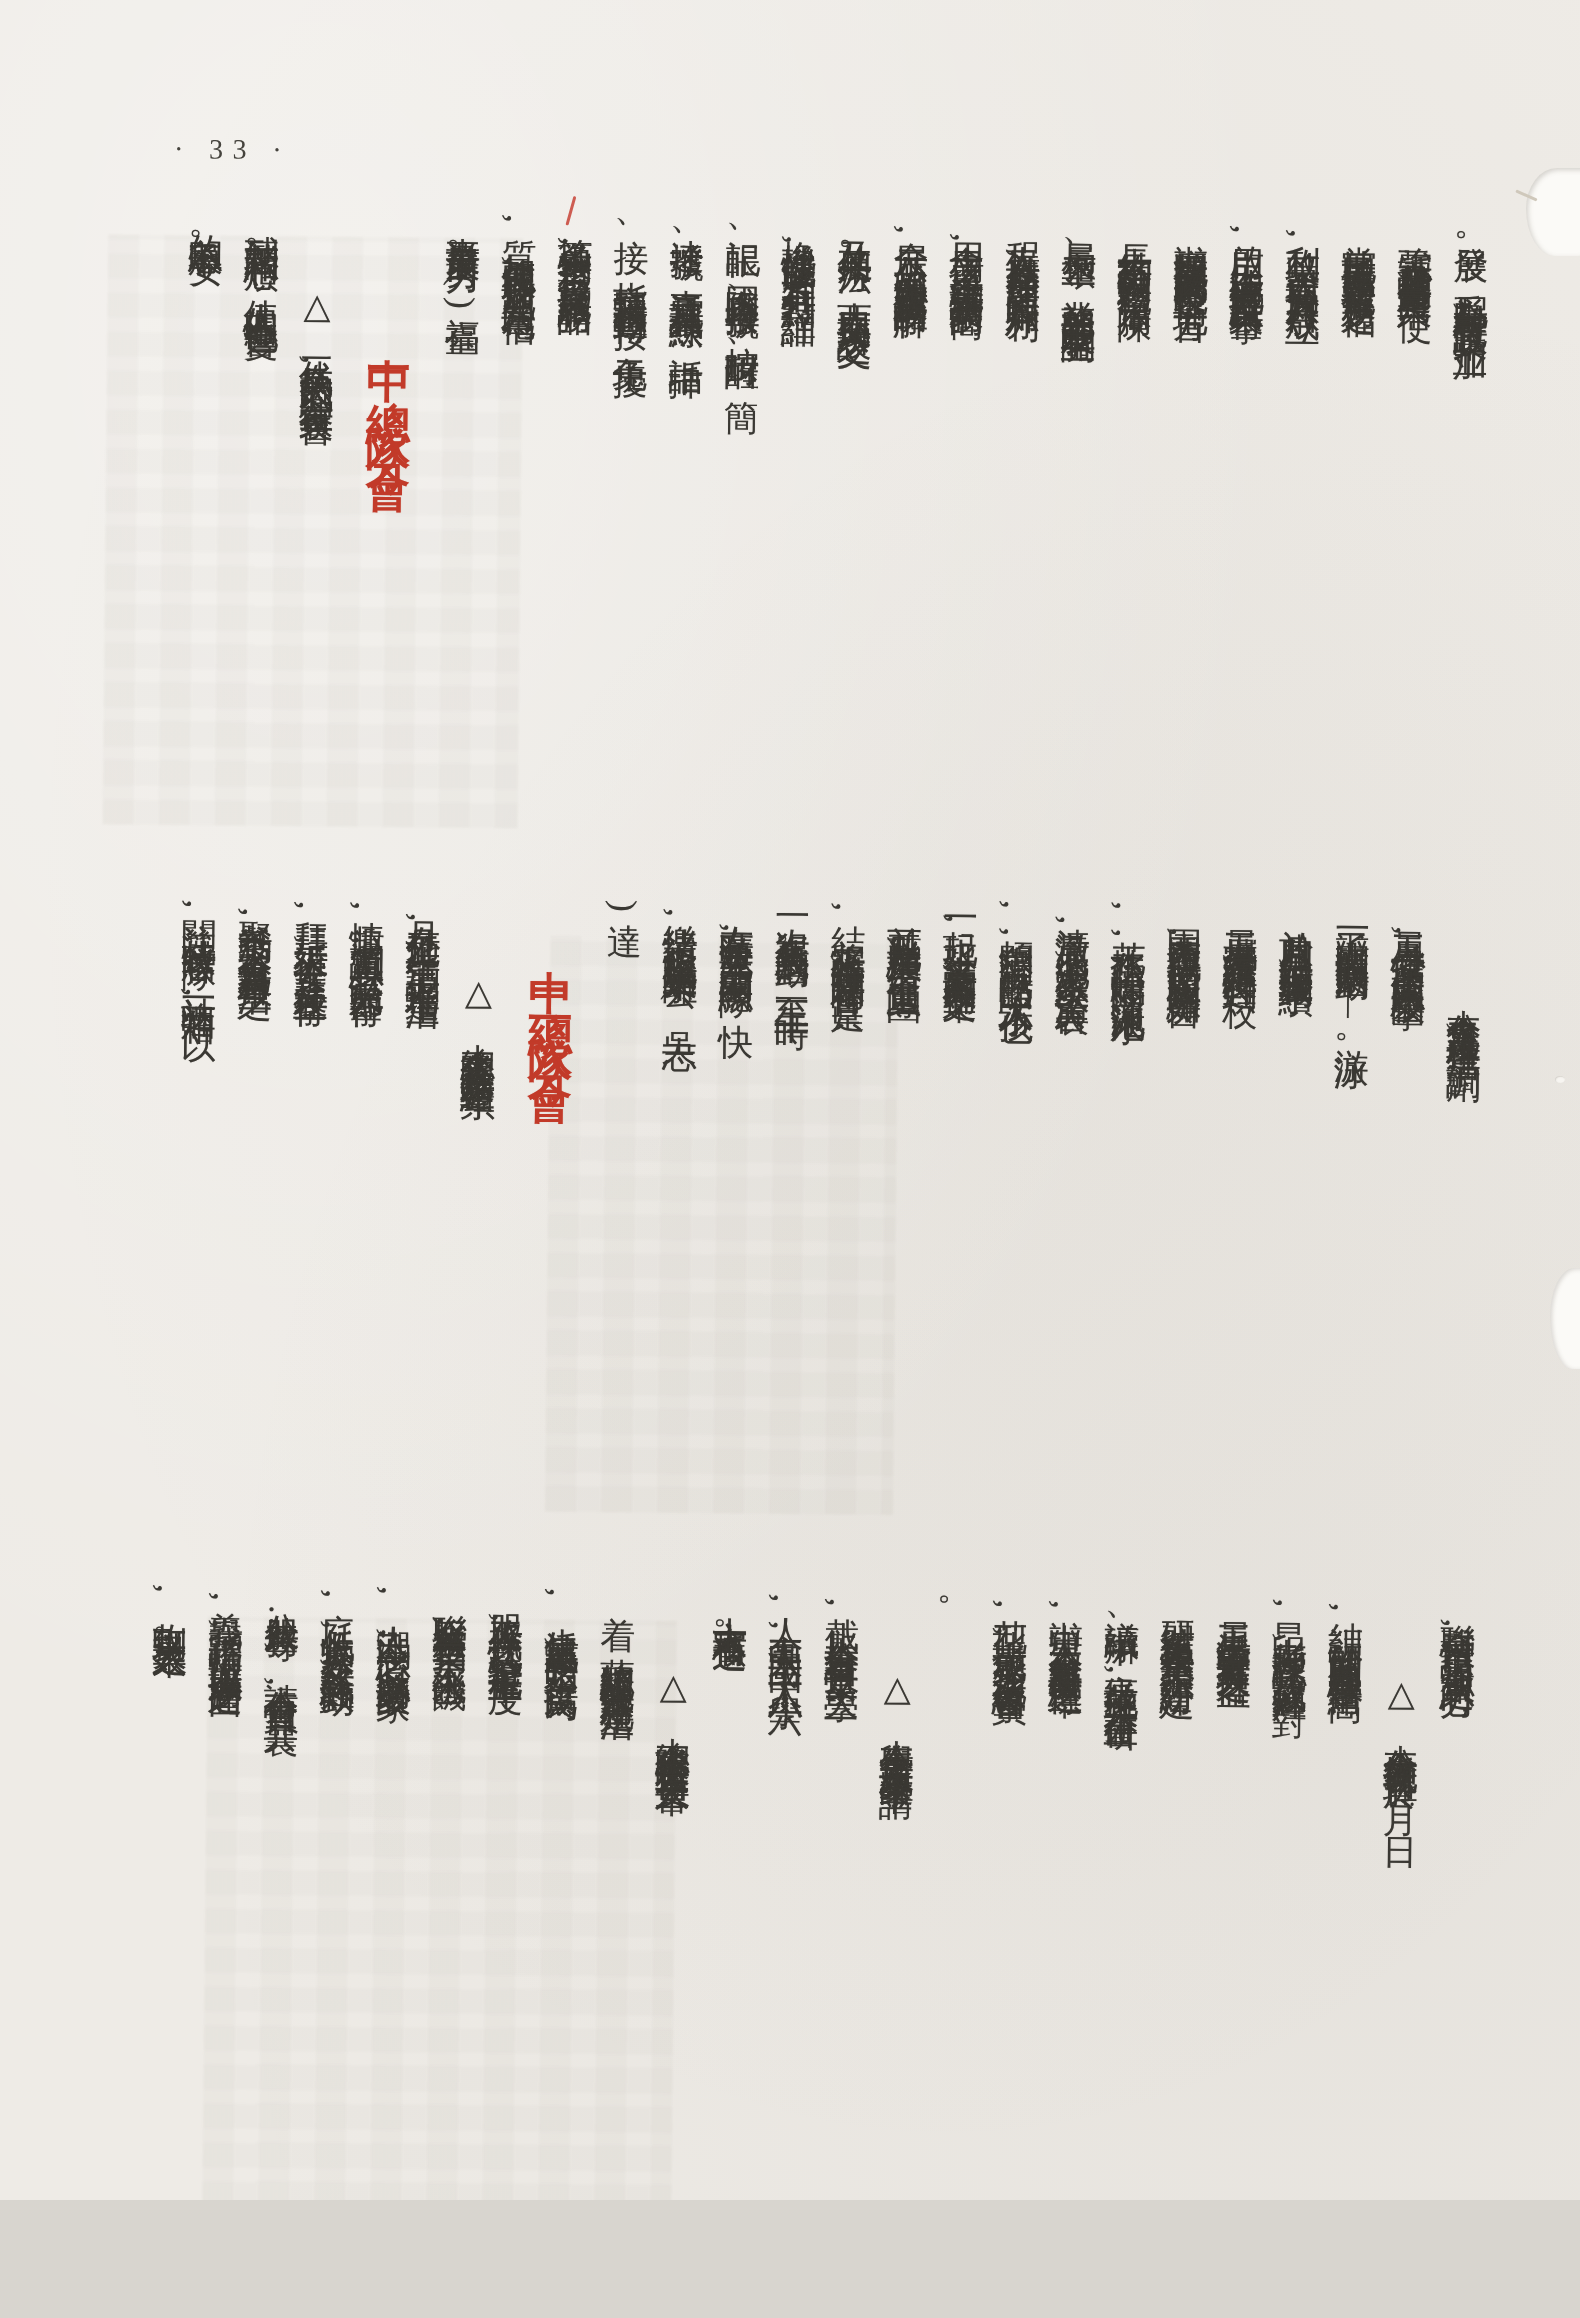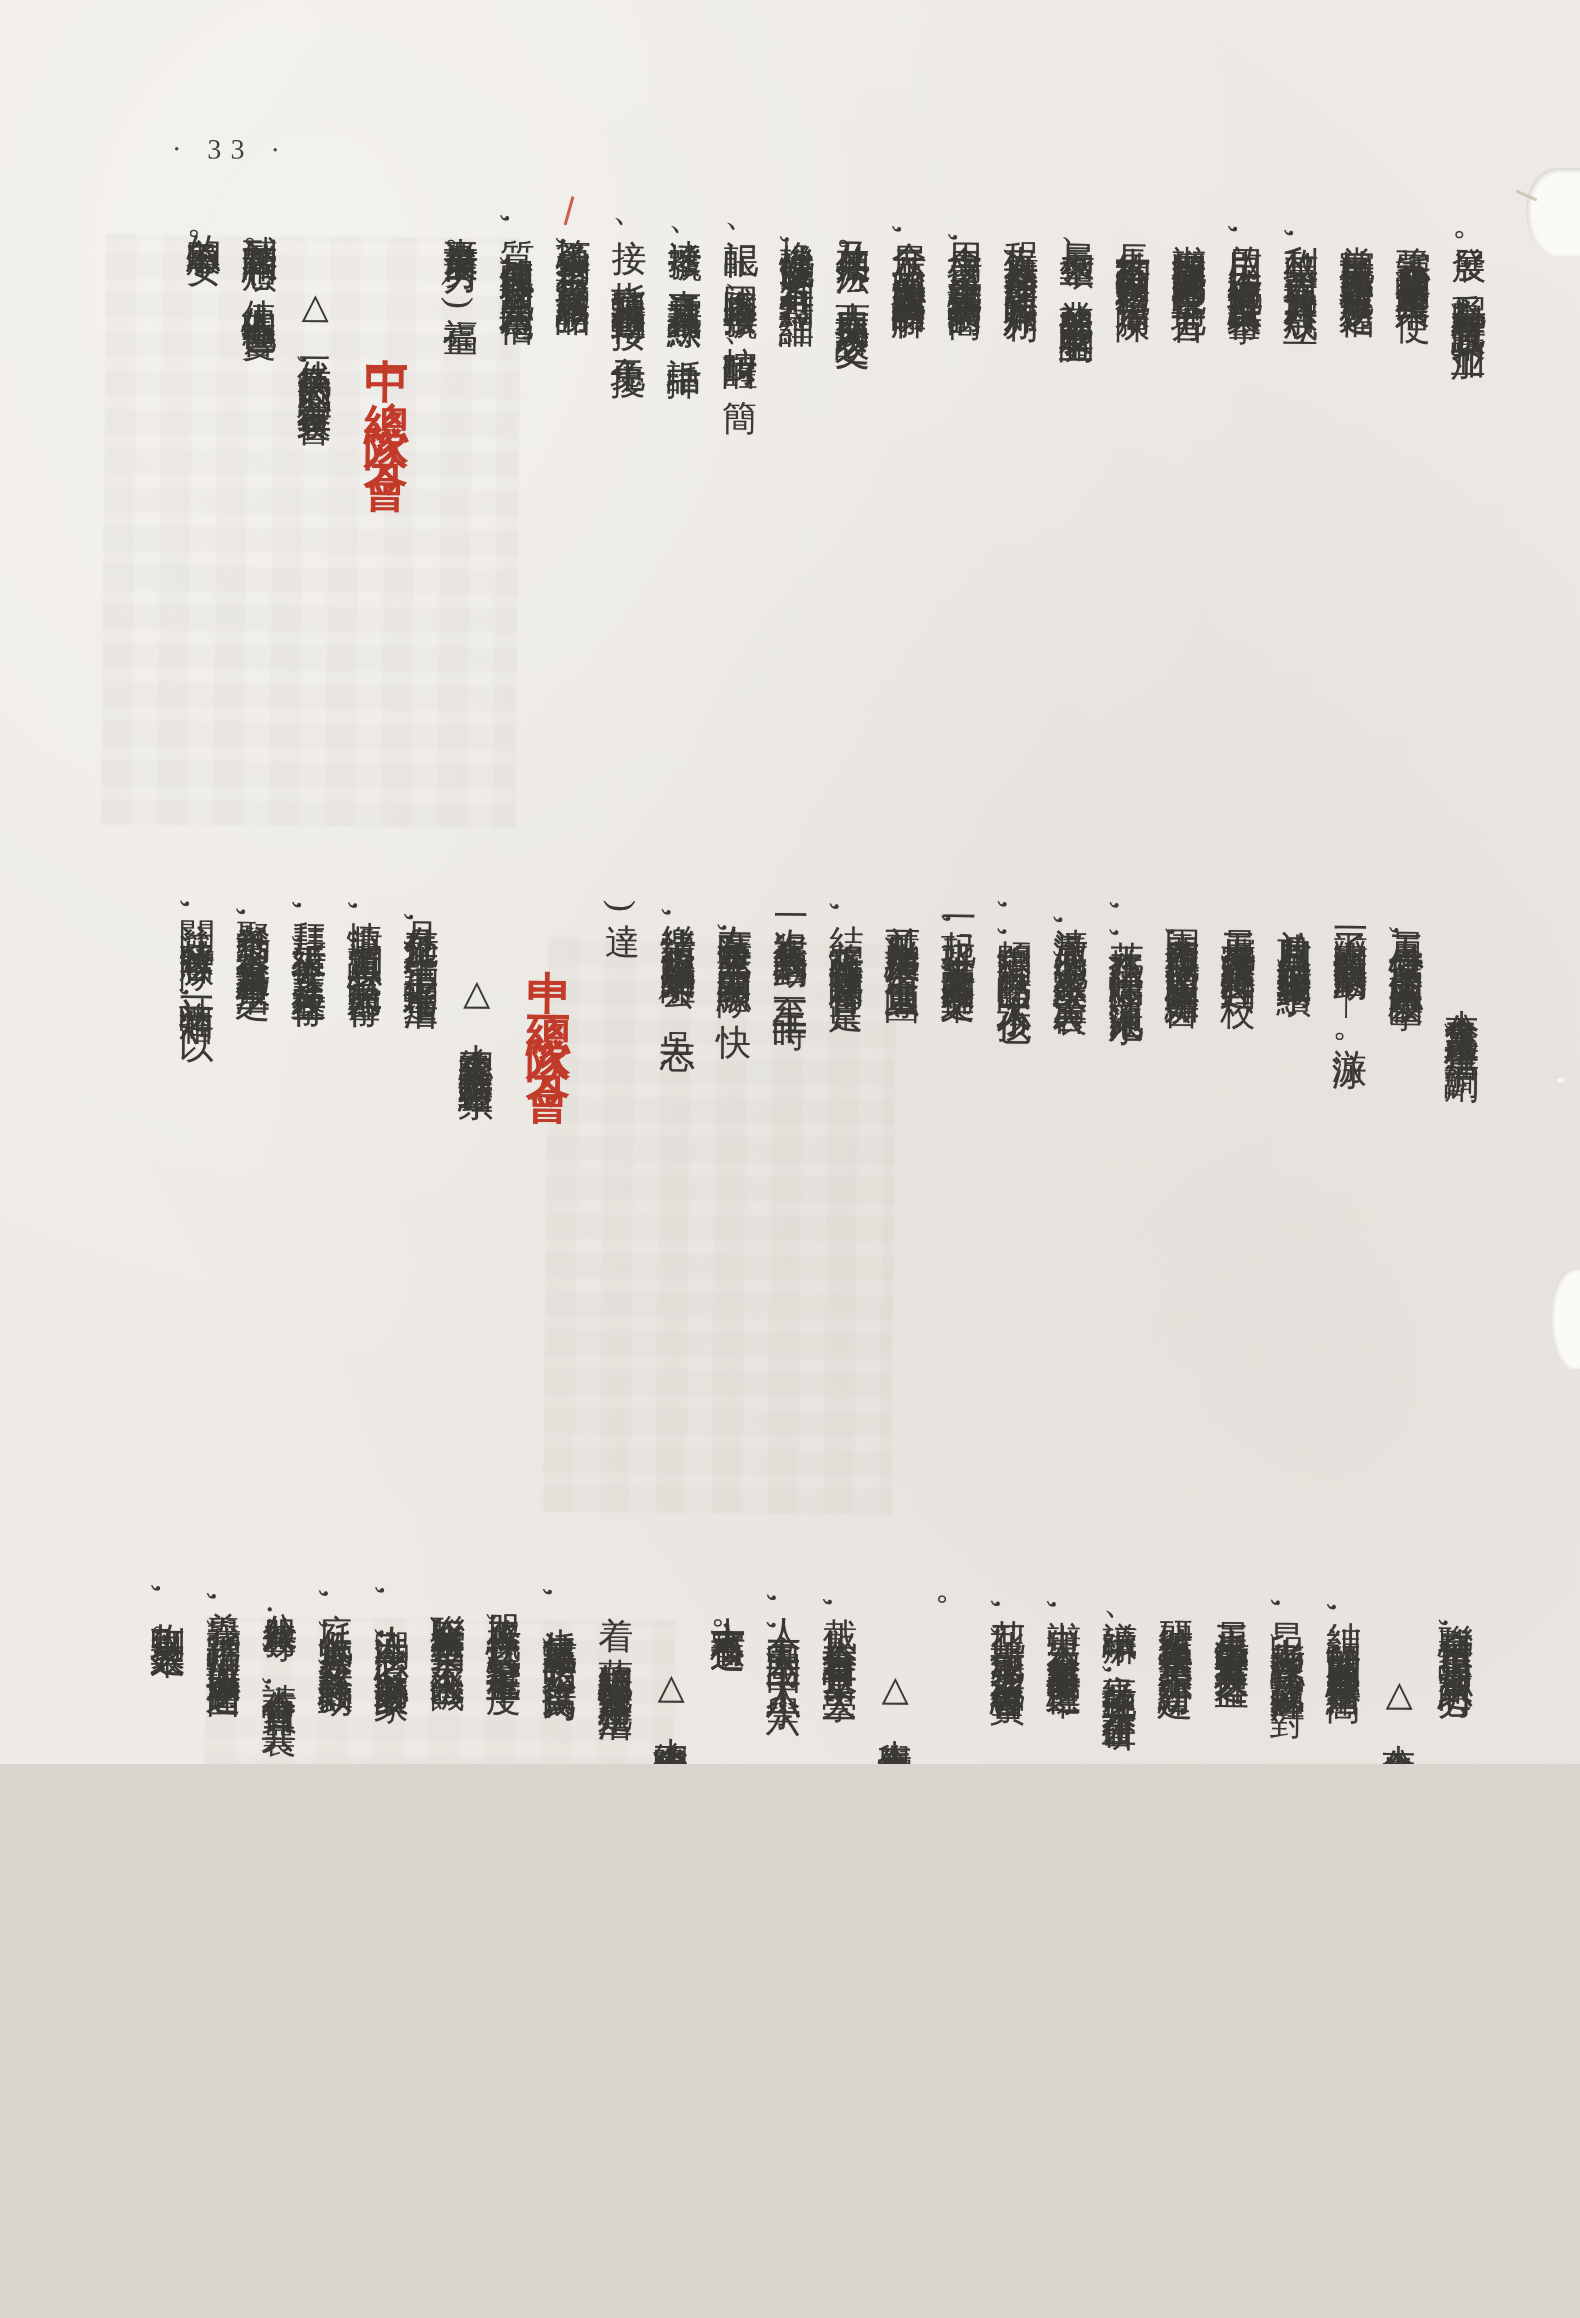--- a/index.html
+++ b/index.html
@@ -1,17 +1,17 @@
 <!DOCTYPE html>
 <html style="font-size:10.7px"><head>
 <meta charset="utf-8">
 <style>
   html,body{margin:0;padding:0;background:#d8d5cf;}
   #page{
-    position:relative;width:1580px;height:1764px;overflow:hidden;
+    position:relative;width:1580px;height:2200px;overflow:hidden;
     background:#eeebe6;
     font-family:"Liberation Serif","DejaVu Serif",serif;
     color:#3a3833;
   }
   #page::before{ 
     content:"";position:absolute;inset:0;
     background:
       radial-gradient(ellipse at 20% 15%, rgba(255,255,255,.35), rgba(255,255,255,0) 55%),
       radial-gradient(ellipse at 85% 80%, rgba(120,112,98,.07), rgba(0,0,0,0) 60%),
       radial-gradient(ellipse at 60% 40%, rgba(140,132,118,.05), rgba(0,0,0,0) 70%);

